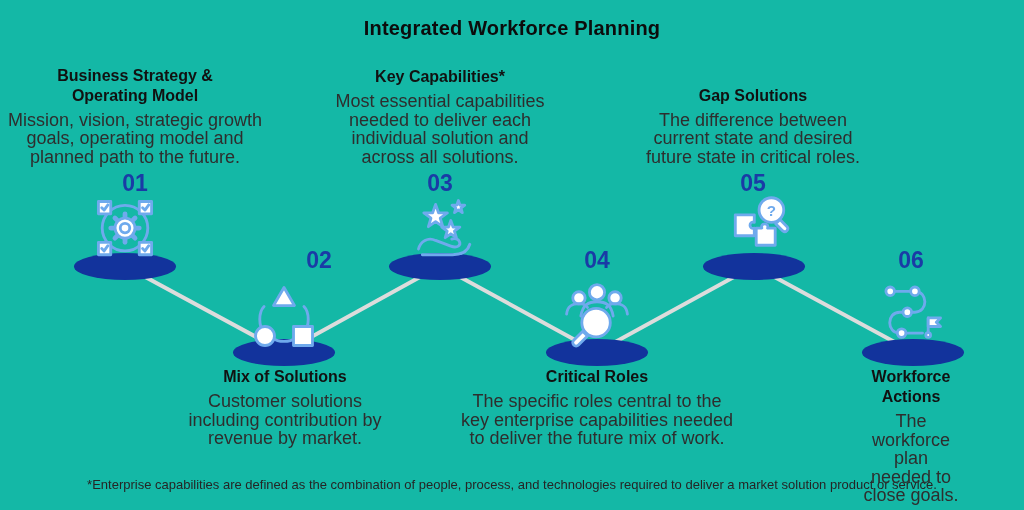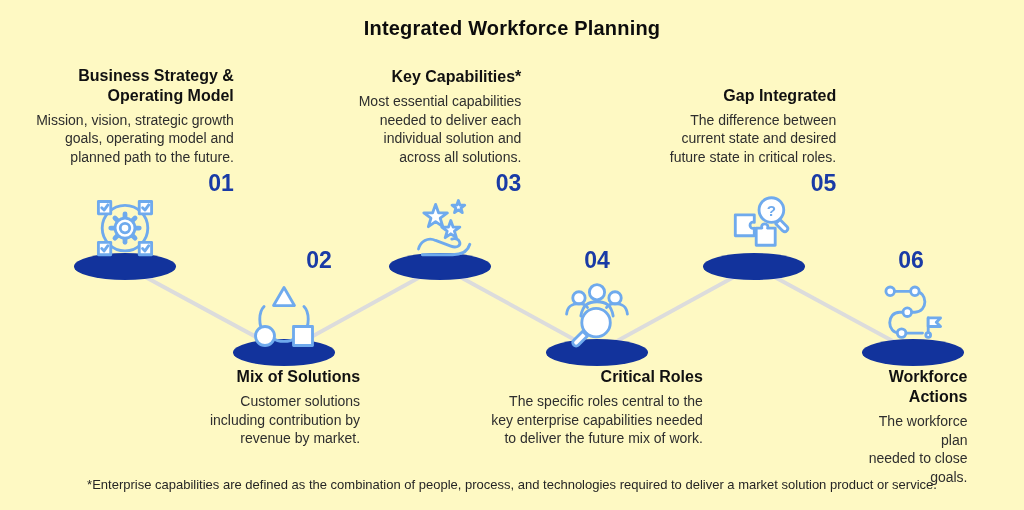--- a/index.html
+++ b/index.html
@@ -1,39 +1,39 @@
 <!DOCTYPE html>
 <html><head>
 <meta charset="utf-8">
 <style>
   * { margin:0; padding:0; box-sizing:border-box; }
   html,body { background:#fff; }
   #canvas {
-    position:relative; width:1024px; height:510px; background:#fef9c3;
+    position:relative; width:1024px; height:510px; background:#14b8a6;
     font-family:"Liberation Sans", sans-serif; overflow:hidden;
   }
   #title {
     position:absolute; top:17px; left:0; width:100%;
     text-align:center; font-size:20px; font-weight:bold; color:#0c0c0c;
     letter-spacing:.2px;
   }
   #connector-svg { position:absolute; left:0; top:0; z-index:0; }
   .ellipse {
     position:absolute; width:102px; height:27px; border-radius:50%;
     background:#12339c; z-index:1;
   }
   .icon { position:absolute; z-index:2; }
-  .step-text { position:absolute; transform:translateX(-50%); text-align:right; z-index:3; }
+  .step-text { position:absolute; transform:translateX(-50%); text-align:center; z-index:3; }
   .step-text.top { bottom:313px; }
   .heading {
     font-size:16px; font-weight:bold; color:#111; line-height:20px;
     white-space:pre-line;
   }
   .desc {
-    margin-top:5px; font-size:14px; color:#2e2e2e; line-height:18.5px;
+    margin-top:5px; font-size:18px; color:#2e2e2e; line-height:18.5px;
     white-space:pre-line;
   }
   .num {
     margin-top:4px; font-size:23px; font-weight:bold; color:#1a3ba6; z-index:3;
   }
   .bottom-num { position:absolute; top:247px; transform:translateX(-50%); margin-top:0; }
   #footnote {
     position:absolute; top:477px; left:0; width:100%; text-align:center;
     font-size:13px; color:#252525;
   }
@@ -143,21 +143,21 @@
   <div class="step-text top" style="left:440px;">
     <div class="heading">Key Capabilities*</div>
     <div class="desc">Most essential capabilities
 needed to deliver each
 individual solution and
 across all solutions.</div>
     <div class="num">03</div>
   </div>
 
   <div class="step-text top" style="left:753px;">
-    <div class="heading">Gap Integrated</div>
+    <div class="heading">Gap Solutions</div>
     <div class="desc">The difference between
 current state and desired
 future state in critical roles.</div>
     <div class="num">05</div>
   </div>
 
   <div class="num bottom-num" style="left:284px;margin-left:35px;">02</div>
   <div class="num bottom-num" style="left:597px;">04</div>
   <div class="num bottom-num" style="left:911px;">06</div>
 

